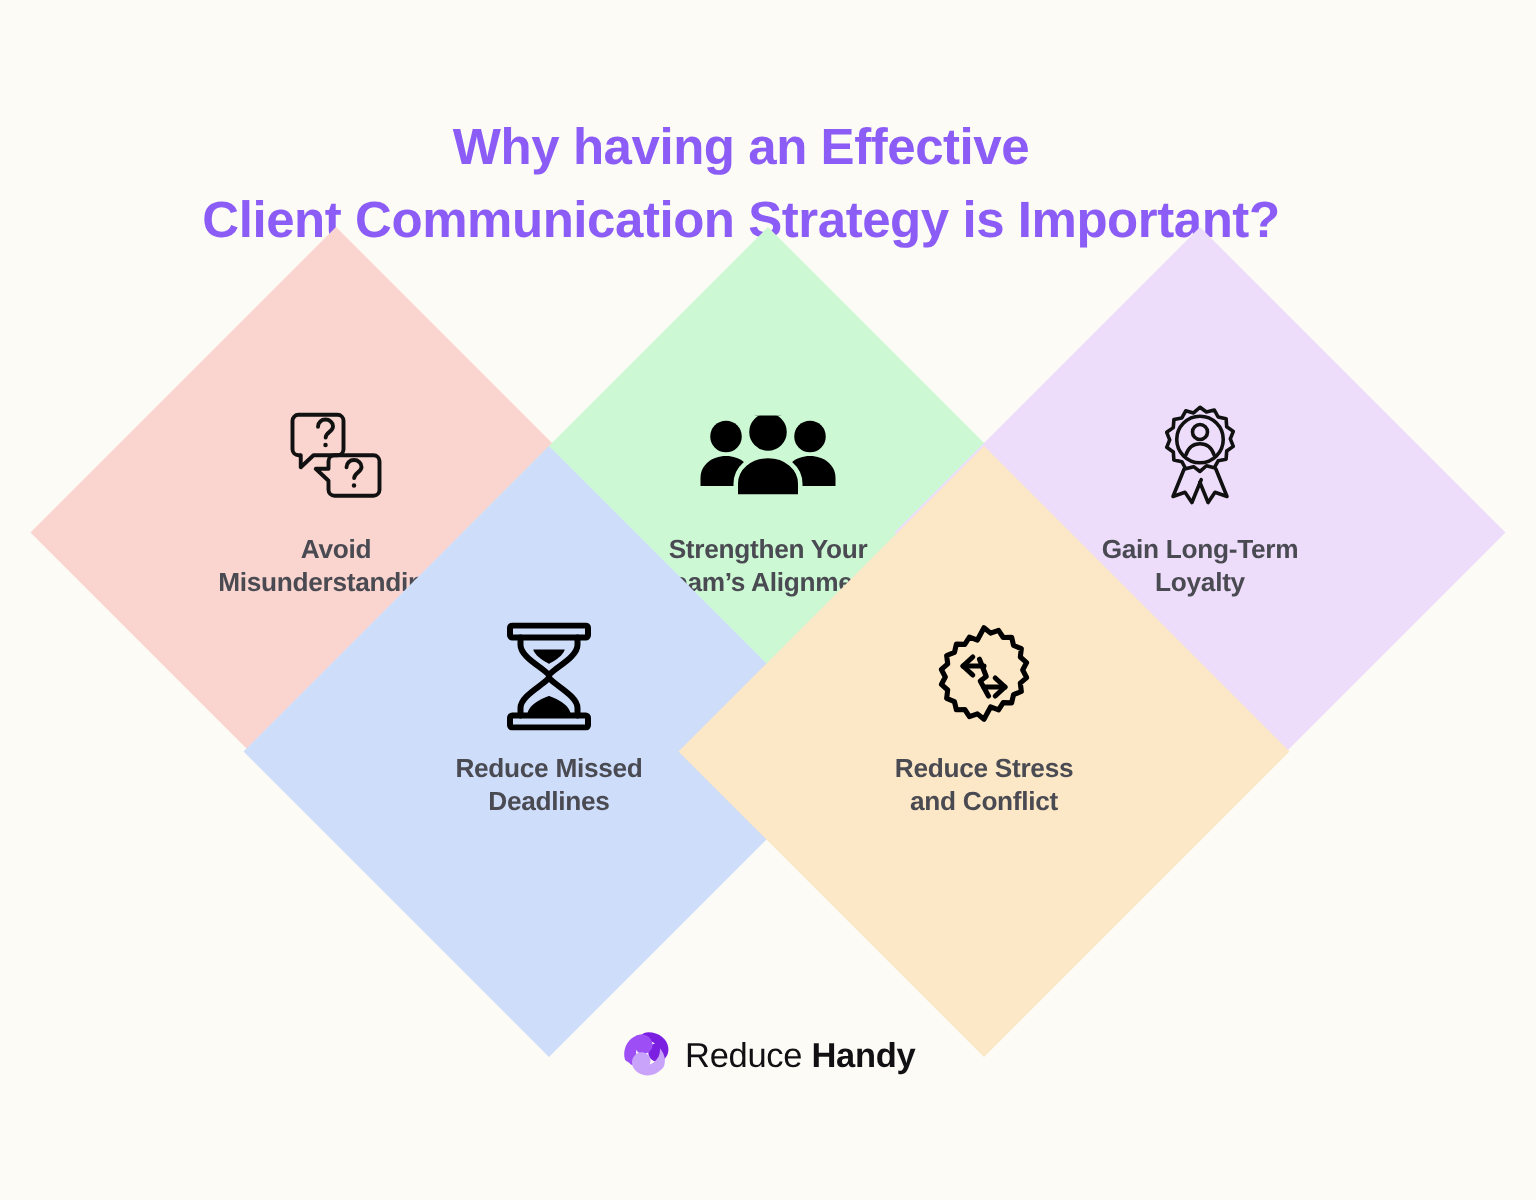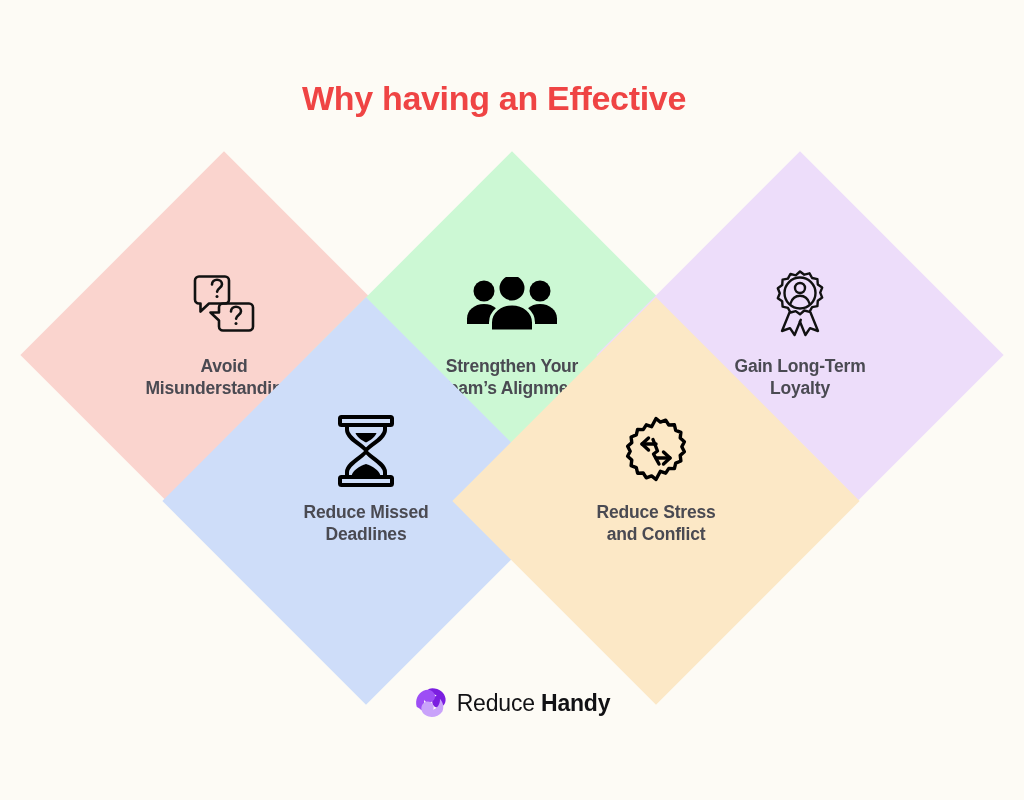--- a/index.html
+++ b/index.html
@@ -16,21 +16,21 @@
     position: relative;
   }
 
   
   .title-block {
     position: absolute;
     top: 74px;
     left: 0;
     width: 988px;
     text-align: center;
-    color: #ef4444;
+    color: #8b5cf6;
     font-size: 34px;
     font-weight: bold;
     line-height: 49px;
     letter-spacing: -0.3px;
   }
   .title-line { display: block; white-space: nowrap; }
 
   
   .diagram {
     position: absolute;
@@ -107,20 +107,21 @@
     white-space: nowrap;
   }
   .logo-text .light { font-weight: normal; }
   .logo-text .bold  { font-weight: bold; }
 </style>
 </head>
 <body>
 
 <div class="title-block">
   <span class="title-line">Why having an Effective</span>
+  <span class="title-line">Client Communication Strategy is Important?</span>
 </div>
 
 <div class="diagram">
 
   <div class="cell row1" id="cell-0" style="background:#FAD4CE">
     <div class="cell-inner">
       <div class="cell-icon">
         <svg width="68" height="62" viewBox="0 0 68 62" fill="none" stroke="#111" stroke-width="2.6" stroke-linecap="round" stroke-linejoin="round">
           <path d="M5 6.5a4 4 0 0 1 4-4h26a4 4 0 0 1 4 4v19a4 4 0 0 1-4 4H19l-8.5 8v-8H9a4 4 0 0 1-4-4z"></path>
           <path d="M22 10.5c0-3 2.4-4.8 5-4.8s5 1.9 5 4.6c0 3.6-4.6 3.6-4.9 7.4"></path>

